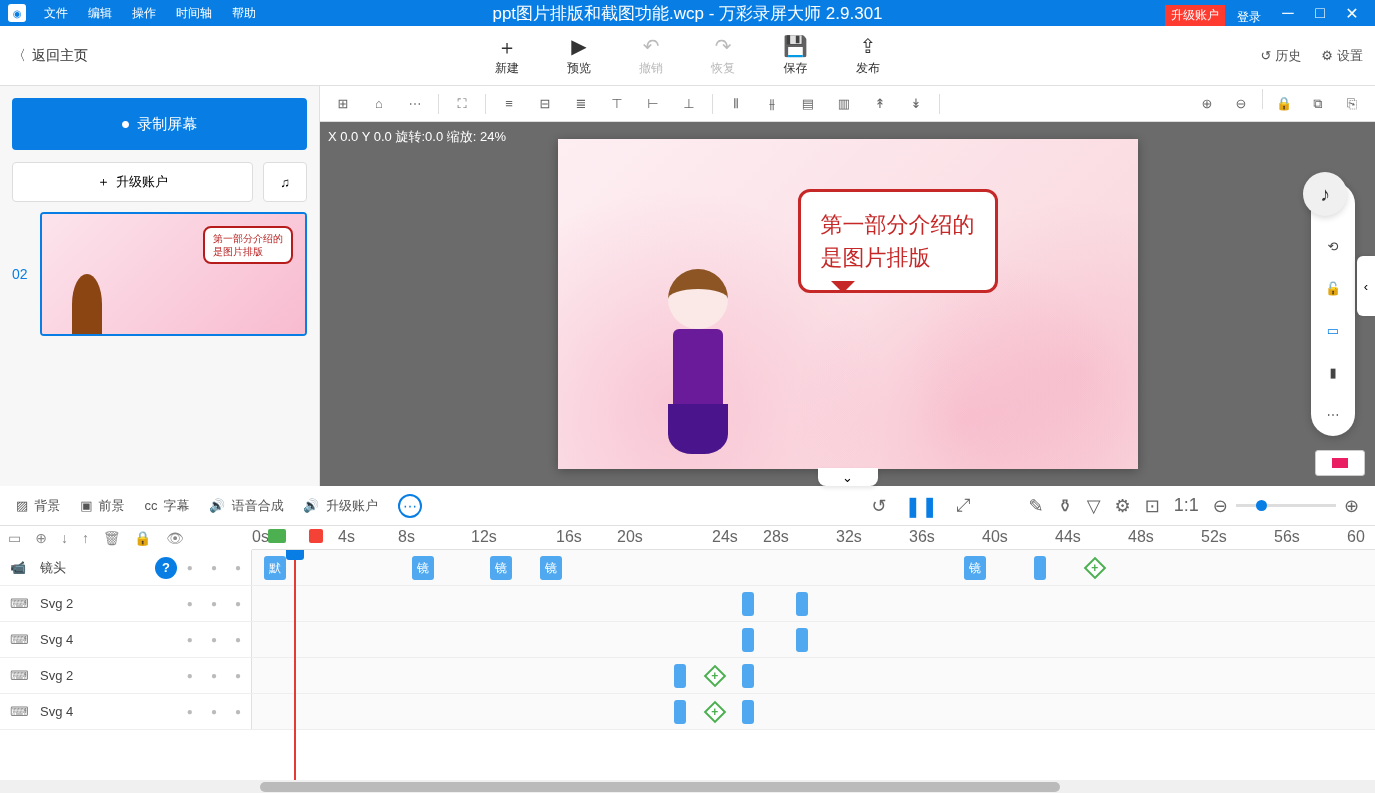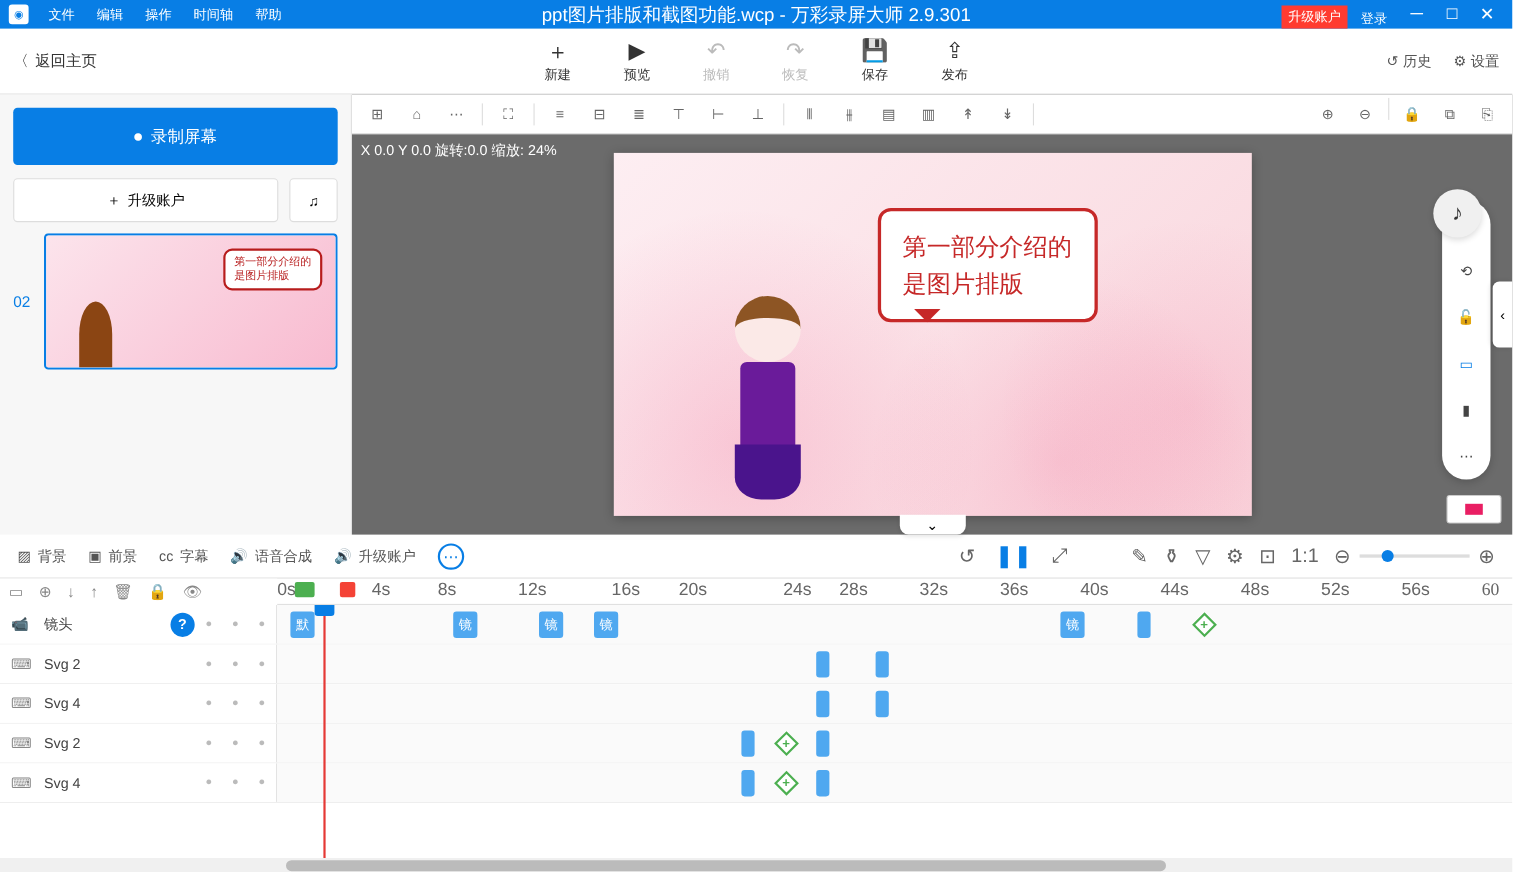--- a/index.html
+++ b/index.html
@@ -311,21 +311,21 @@
       <span class="ruler-tick" style="left: 365px;">20s</span>
       <span class="ruler-tick" style="left: 460px;">24s</span>
       <span class="ruler-tick" style="left: 511px;">28s</span>
       <span class="ruler-tick" style="left: 584px;">32s</span>
       <span class="ruler-tick" style="left: 657px;">36s</span>
       <span class="ruler-tick" style="left: 730px;">40s</span>
       <span class="ruler-tick" style="left: 803px;">44s</span>
       <span class="ruler-tick" style="left: 876px;">48s</span>
       <span class="ruler-tick" style="left: 949px;">52s</span>
       <span class="ruler-tick" style="left: 1022px;">56s</span>
-      <span class="ruler-tick" style="left: 1095px; font-family: Liberation Serif, serif;">60</span>
+      <span class="ruler-tick" style="left: 1095px;">60</span>
     </div>
   <div class="clip-green"></div>
   <div class="clip-red"></div>
 </div>
 
 <div class="tracks" id="tracks">
   <div class="playhead-marker"></div>
 <div class="track">
       <div class="track-head">
         <span class="track-icon">📹</span>

